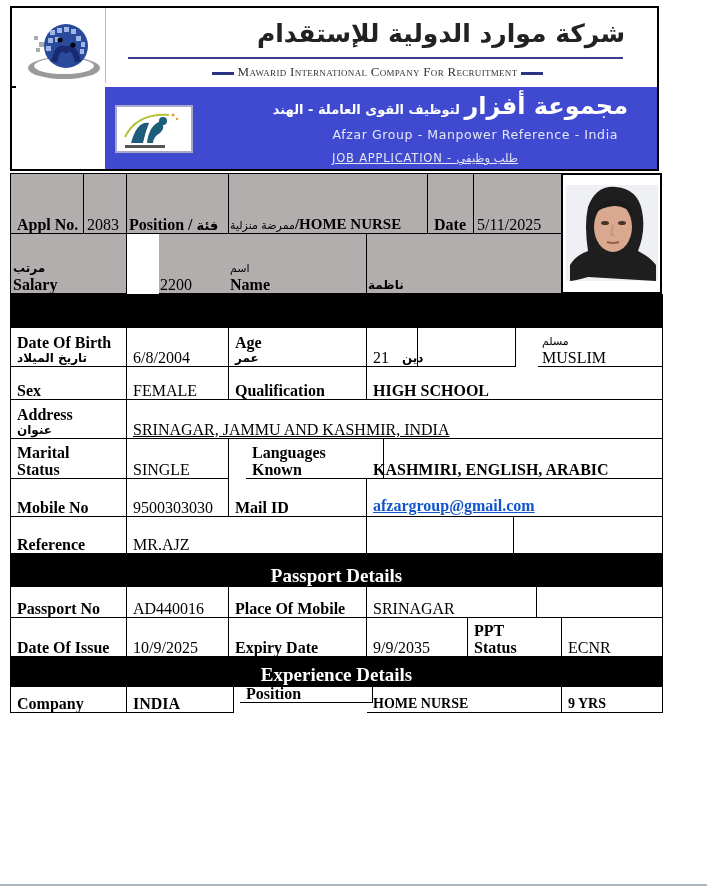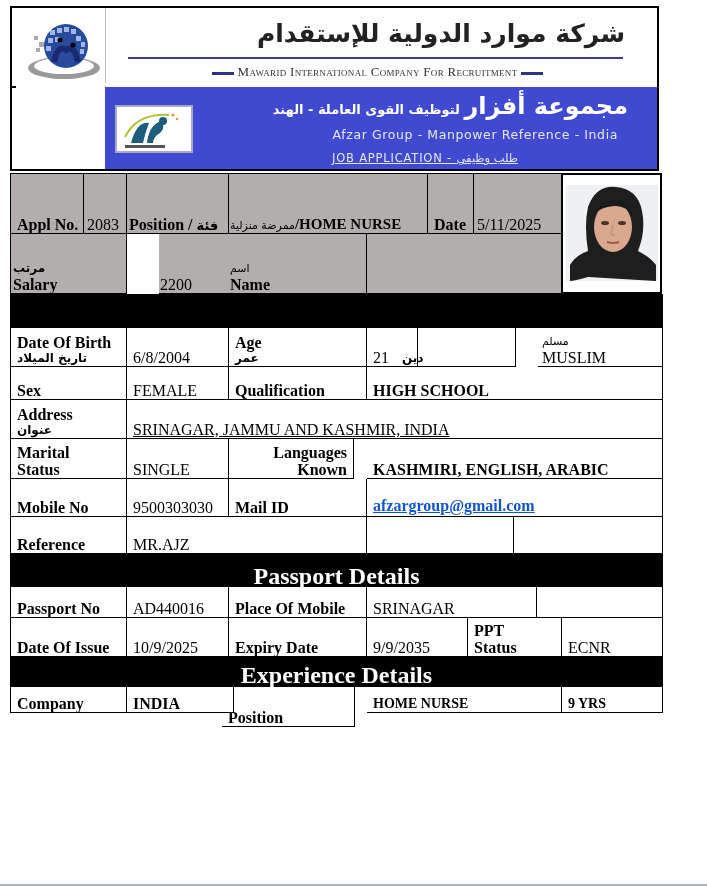--- a/index.html
+++ b/index.html
@@ -22,21 +22,21 @@
   .left-tick { left:10px; top:86px; width:6px; height:2px; background:#000; }
 
   
   .grey { background:#b2aeae; }
   .cell { position:absolute; box-sizing:border-box; border-right:1px solid #000; border-bottom:1px solid #000; padding:0 6px; display:flex; flex-direction:column; justify-content:flex-end; font-size:16px; line-height:17px; overflow:hidden; white-space:nowrap; }
   .cell.lbl { font-weight:bold; }
   .cell.first { border-left:1px solid #000; }
   .cell.top { border-top:1px solid #000000; }
   .ar { font-family:"DejaVu Sans", sans-serif; font-size:12px; font-weight:bold; line-height:15px; }
   .ar-n { font-family:"DejaVu Sans", sans-serif; font-size:11px; font-weight:normal; line-height:14px; }
-  .black-bar { position:absolute; background:#000; color:#fff; font-weight:bold; font-size:24px; text-align:center; box-sizing:border-box; }
+  .black-bar { position:absolute; background:#000; color:#fff; font-weight:bold; font-size:19px; text-align:center; box-sizing:border-box; }
   .photo-box { left:561px; top:173px; width:101px; height:121px; border:2px solid #000; background:#fff; }
   .photo { left:566px; top:185px; width:92px; height:96px; background:#eef0f3; overflow:hidden; }
   .mail { color:#1155cc; text-decoration:underline; font-weight:bold; }
   .bottom-line { left:0; top:884px; width:707px; height:2px; background:#aab4bd; }
 </style>
 </head>
 <body>
 
 <div class="abs hdr-frame"></div>
 <div class="abs hdr-top"></div>
@@ -114,20 +114,21 @@
     <span>Salary</span>
   </div>
 <div class="cell grey" style="left:127px;top:234px;width:102px;height:60px;padding:0 1px;margin-left:32px;">
     <span>2200</span>
   </div>
 <div class="cell lbl grey" style="left:229px;top:234px;width:138px;height:60px;padding:0 1px;">
     <span class="ar-n">اسم</span>
     <span>Name</span>
   </div>
 <div class="cell lbl grey" style="left:367px;top:234px;width:195px;height:60px;padding:0 1px;">
+    <span class="ar">ناظمة</span>
   </div>
 
 <div class="abs photo-box"></div>
 <div class="abs photo">
   <svg width="92" height="96" viewBox="0 0 92 96">
     <rect width="92" height="96" fill="#eef0f3"></rect>
     <path d="M22 92 Q8 96 4 96 L4 80 Q10 70 22 66 Q18 40 22 22 Q30 0 50 2 Q72 4 76 26 Q80 46 72 66 Q84 72 90 80 L90 96 Z" fill="#1e1e1f"></path>
     <ellipse cx="47" cy="42" rx="19" ry="25" fill="#d9a88e"></ellipse>
     <path d="M28 30 Q34 14 50 15 Q64 16 68 32 Q60 20 48 21 Q34 22 28 30 Z" fill="#1a1a1a"></path>
     <ellipse cx="39" cy="38" rx="4" ry="2" fill="#4a3328"></ellipse>
@@ -183,21 +184,21 @@
     <span>SRINAGAR, JAMMU AND KASHMIR, INDIA</span>
   </div>
 
 <div class="cell lbl first" style="left:10px;top:439px;width:117px;height:40px;">
     <span>Marital</span>
     <span>Status</span>
   </div>
 <div class="cell" style="left:127px;top:439px;width:102px;height:40px;">
     <span>SINGLE</span>
   </div>
-<div class="cell lbl" style="left:216px;top:439px;width:138px;height:40px;text-align:right;">
+<div class="cell lbl" style="left:246px;top:439px;width:138px;height:40px;">
     <span>Languages</span>
     <span>Known</span>
   </div>
 <div class="cell lbl" style="left:367px;top:439px;width:296px;height:40px;">
     <span>KASHMIRI, ENGLISH, ARABIC</span>
   </div>
 
 <div class="cell lbl first" style="left:10px;top:479px;width:117px;height:38px;">
     <span>Mobile No</span>
   </div>
@@ -257,21 +258,21 @@
   </div>
 
 <div class="black-bar" style="left:10px;top:657px;width:653px;height:30px;line-height:20px;padding-top:8px;"><span>Experience Details</span></div>
 
 <div class="cell lbl first" style="left:10px;top:687px;width:117px;height:26px;">
     <span>Company</span>
   </div>
 <div class="cell lbl" style="left:127px;top:687px;width:107px;height:26px;">
     <span>INDIA</span>
   </div>
-<div class="cell lbl" style="left:222px;top:687px;width:133px;height:40px;">
+<div class="cell lbl" style="left:240px;top:687px;width:133px;height:16px;">
     <span>Position</span>
   </div>
 <div class="cell lbl" style="left:367px;top:687px;width:195px;height:26px;font-size:14px;">
     <span>HOME NURSE</span>
   </div>
 <div class="cell lbl" style="left:562px;top:687px;width:101px;height:26px;font-size:14px;">
     <span>9 YRS</span>
   </div>
 
 <div class="abs bottom-line"></div>

